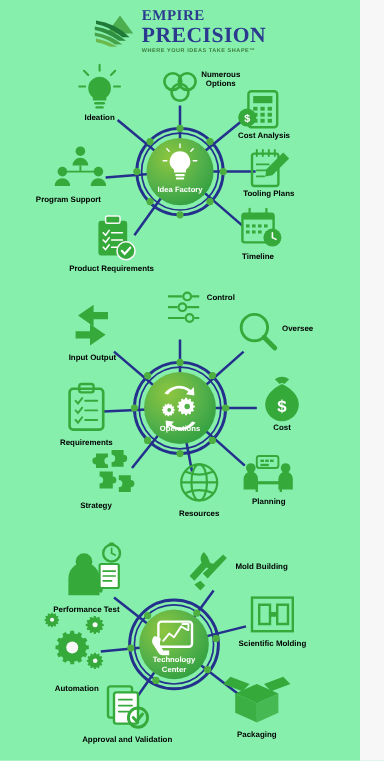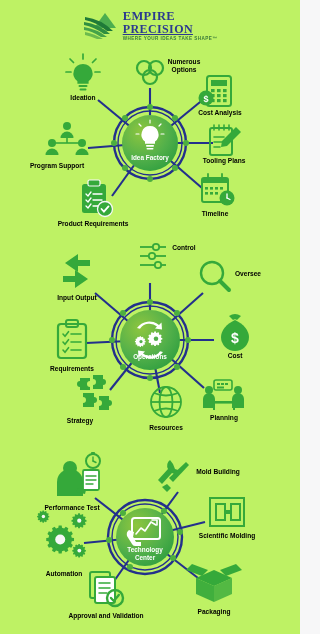--- a/index.html
+++ b/index.html
@@ -3,36 +3,36 @@
 <meta charset="utf-8">
 <style>
   html,body{margin:0;padding:0;}
   body{
     width:300px;height:634px;
     background:#f7f7f8;
     font-family:"Liberation Sans", sans-serif;
     overflow:hidden;
     position:relative;
   }
-  .page{position:relative;width:300px;height:634px;background:#bef264;}
+  .page{position:relative;width:300px;height:634px;background:#86efac;}
 
   
   .logo-wrap{
     position:absolute;left:0;top:6px;width:300px;height:40px;
     display:flex;align-items:center;justify-content:center;
   }
   .logo{display:flex;align-items:center;gap:4px;}
   .logo-mark{width:36px;height:30px;flex:none;}
   .logo-text{display:flex;flex-direction:column;line-height:1;}
   .logo-l1,.logo-l2{
     font-family:"Liberation Serif", serif;
     font-weight:bold;color:#2b3a8f;letter-spacing:.4px;
   }
   .logo-l1{font-size:12.5px;}
-  .logo-l2{font-size:12px;margin-top:1px;text-decoration:underline;}
+  .logo-l2{font-size:18px;margin-top:1px;}
   .logo-tag{
     font-family:"Liberation Sans", sans-serif;
     font-size:4.6px;color:#3a7a3a;letter-spacing:.45px;
     margin-top:2px;font-weight:bold;
   }
 
   
   .section{position:absolute;left:0;width:300px;}
   #sec-ideas{top:48px;height:185px;}
   #sec-ops{top:238px;height:205px;}

